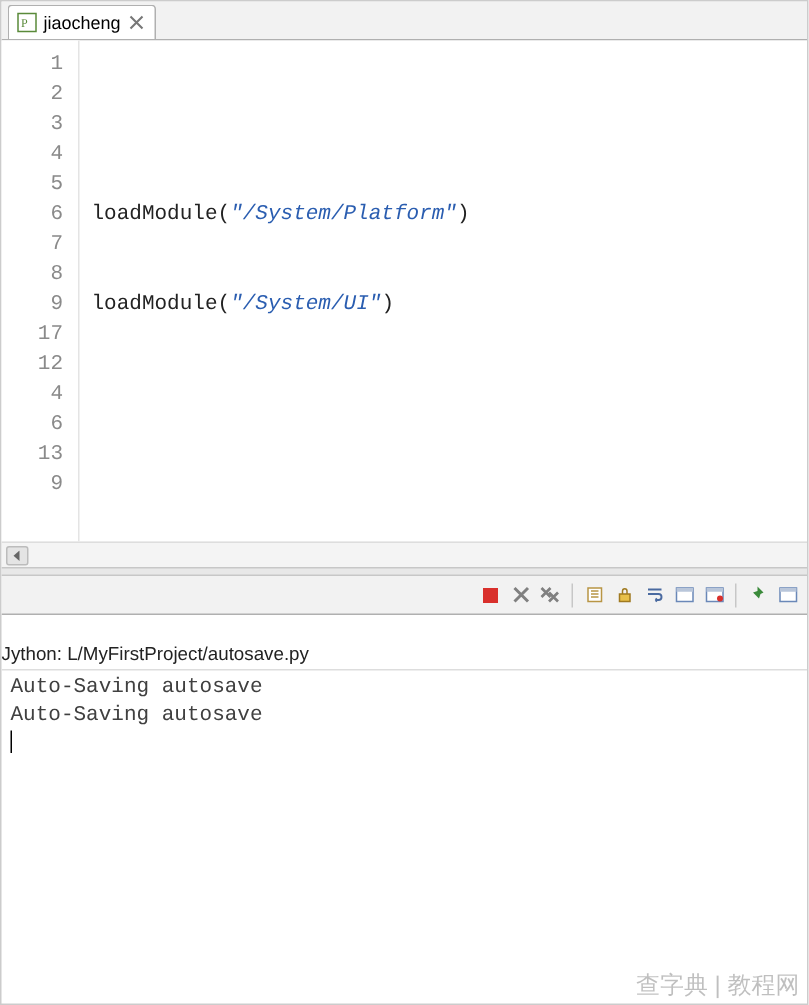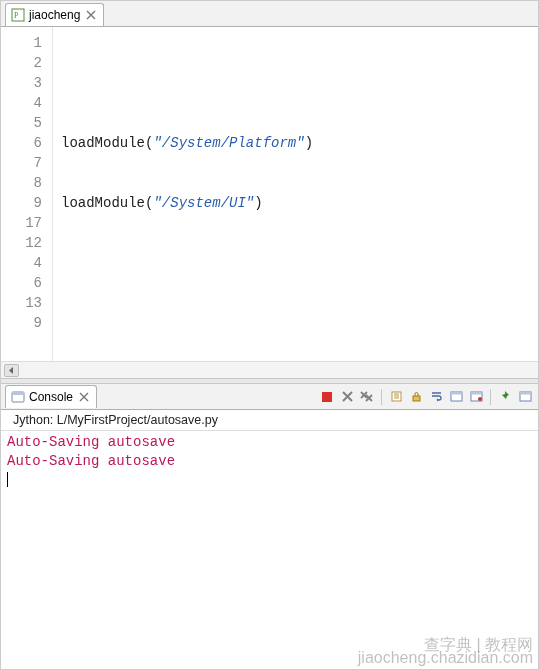--- a/index.html
+++ b/index.html
@@ -73,27 +73,28 @@
     padding:0 4px;
   }
   .console-tabbar .spacer { flex:1; }
   .toolbar { display:flex; align-items:center; gap:2px; }
   .toolbar .sep { width:1px; height:16px; background:#c7c7c7; margin:0 3px; }
   .tbtn {
     width:18px; height:18px; display:flex; align-items:center; justify-content:center;
     border-radius:2px; cursor:pointer;
   }
   .console-header {
-    padding:3px 12px; font-size:12.5px; color:#222;
+    padding:3px 0; font-size:12.5px; color:#222;
     border-bottom:1px solid #ddd;
+    margin-top:16px;
   }
   .console-out {
     flex:1; padding:2px 6px;
     font: 14px/19px Consolas, "Courier New", monospace;
-    color:#be185d; white-space:pre;
+    color:#404040; white-space:pre;
   }
   .caret { display:inline-block; width:1px; height:15px; background:#000; vertical-align:-3px; }
   .watermark {
     position:absolute; right:6px; bottom:6px;
     font-size:16px; color:rgba(0,0,0,0.25);
     text-align:right; line-height:13px;
   }
   svg { display:block; }
 </style>
 </head>
@@ -158,34 +159,20 @@
           <path d="M5 0 L1 3.5 L5 7 Z" fill="#666"></path>
         </svg>
     </div>
   </div>
 </div>
 
 <div class="splitter"></div>
 
 <div class="pane" style="height:284px">
   <div class="console-tabbar">
-    <div class="tab">
-      <span class="icon-slot">
-        <svg width="14" height="14" viewBox="0 0 14 14">
-            <rect x="1" y="2" width="12" height="10" rx="1" fill="#fff" stroke="#7a8aa0"></rect>
-            <rect x="1" y="2" width="12" height="3" fill="#b9c6da"></rect>
-          </svg>
-      </span>
-      <span>Console</span>
-      <span class="close">
-        <svg width="10" height="10" viewBox="0 0 10 10">
-            <path d="M1 1 L9 9 M9 1 L1 9" stroke="#777" stroke-width="1.4"></path>
-          </svg>
-      </span>
-    </div>
     <div class="spacer"></div>
     <div class="toolbar">
       <div class="tbtn">
           <svg width="12" height="12">
             <rect x="1" y="1" width="10" height="10" fill="#d9302c"></rect>
           </svg>
         </div>
       <div class="tbtn">
           <svg width="13" height="13" viewBox="0 0 13 13">
             <path d="M2 2 L11 11 M11 2 L2 11" stroke="#808080" stroke-width="2"></path>
@@ -243,14 +230,13 @@
     </div>
   </div>
   <div class="console-header">Jython: L/MyFirstProject/autosave.py</div>
   <div class="console-out"><span>Auto-Saving autosave</span>
 <span>Auto-Saving autosave</span>
 <span class="caret"></span></div>
 </div>
 
 <div class="watermark">
   <div>查字典 | 教程网</div>
-  <div>jiaocheng.chazidian.com</div>
 </div>
 
 </body></html>

